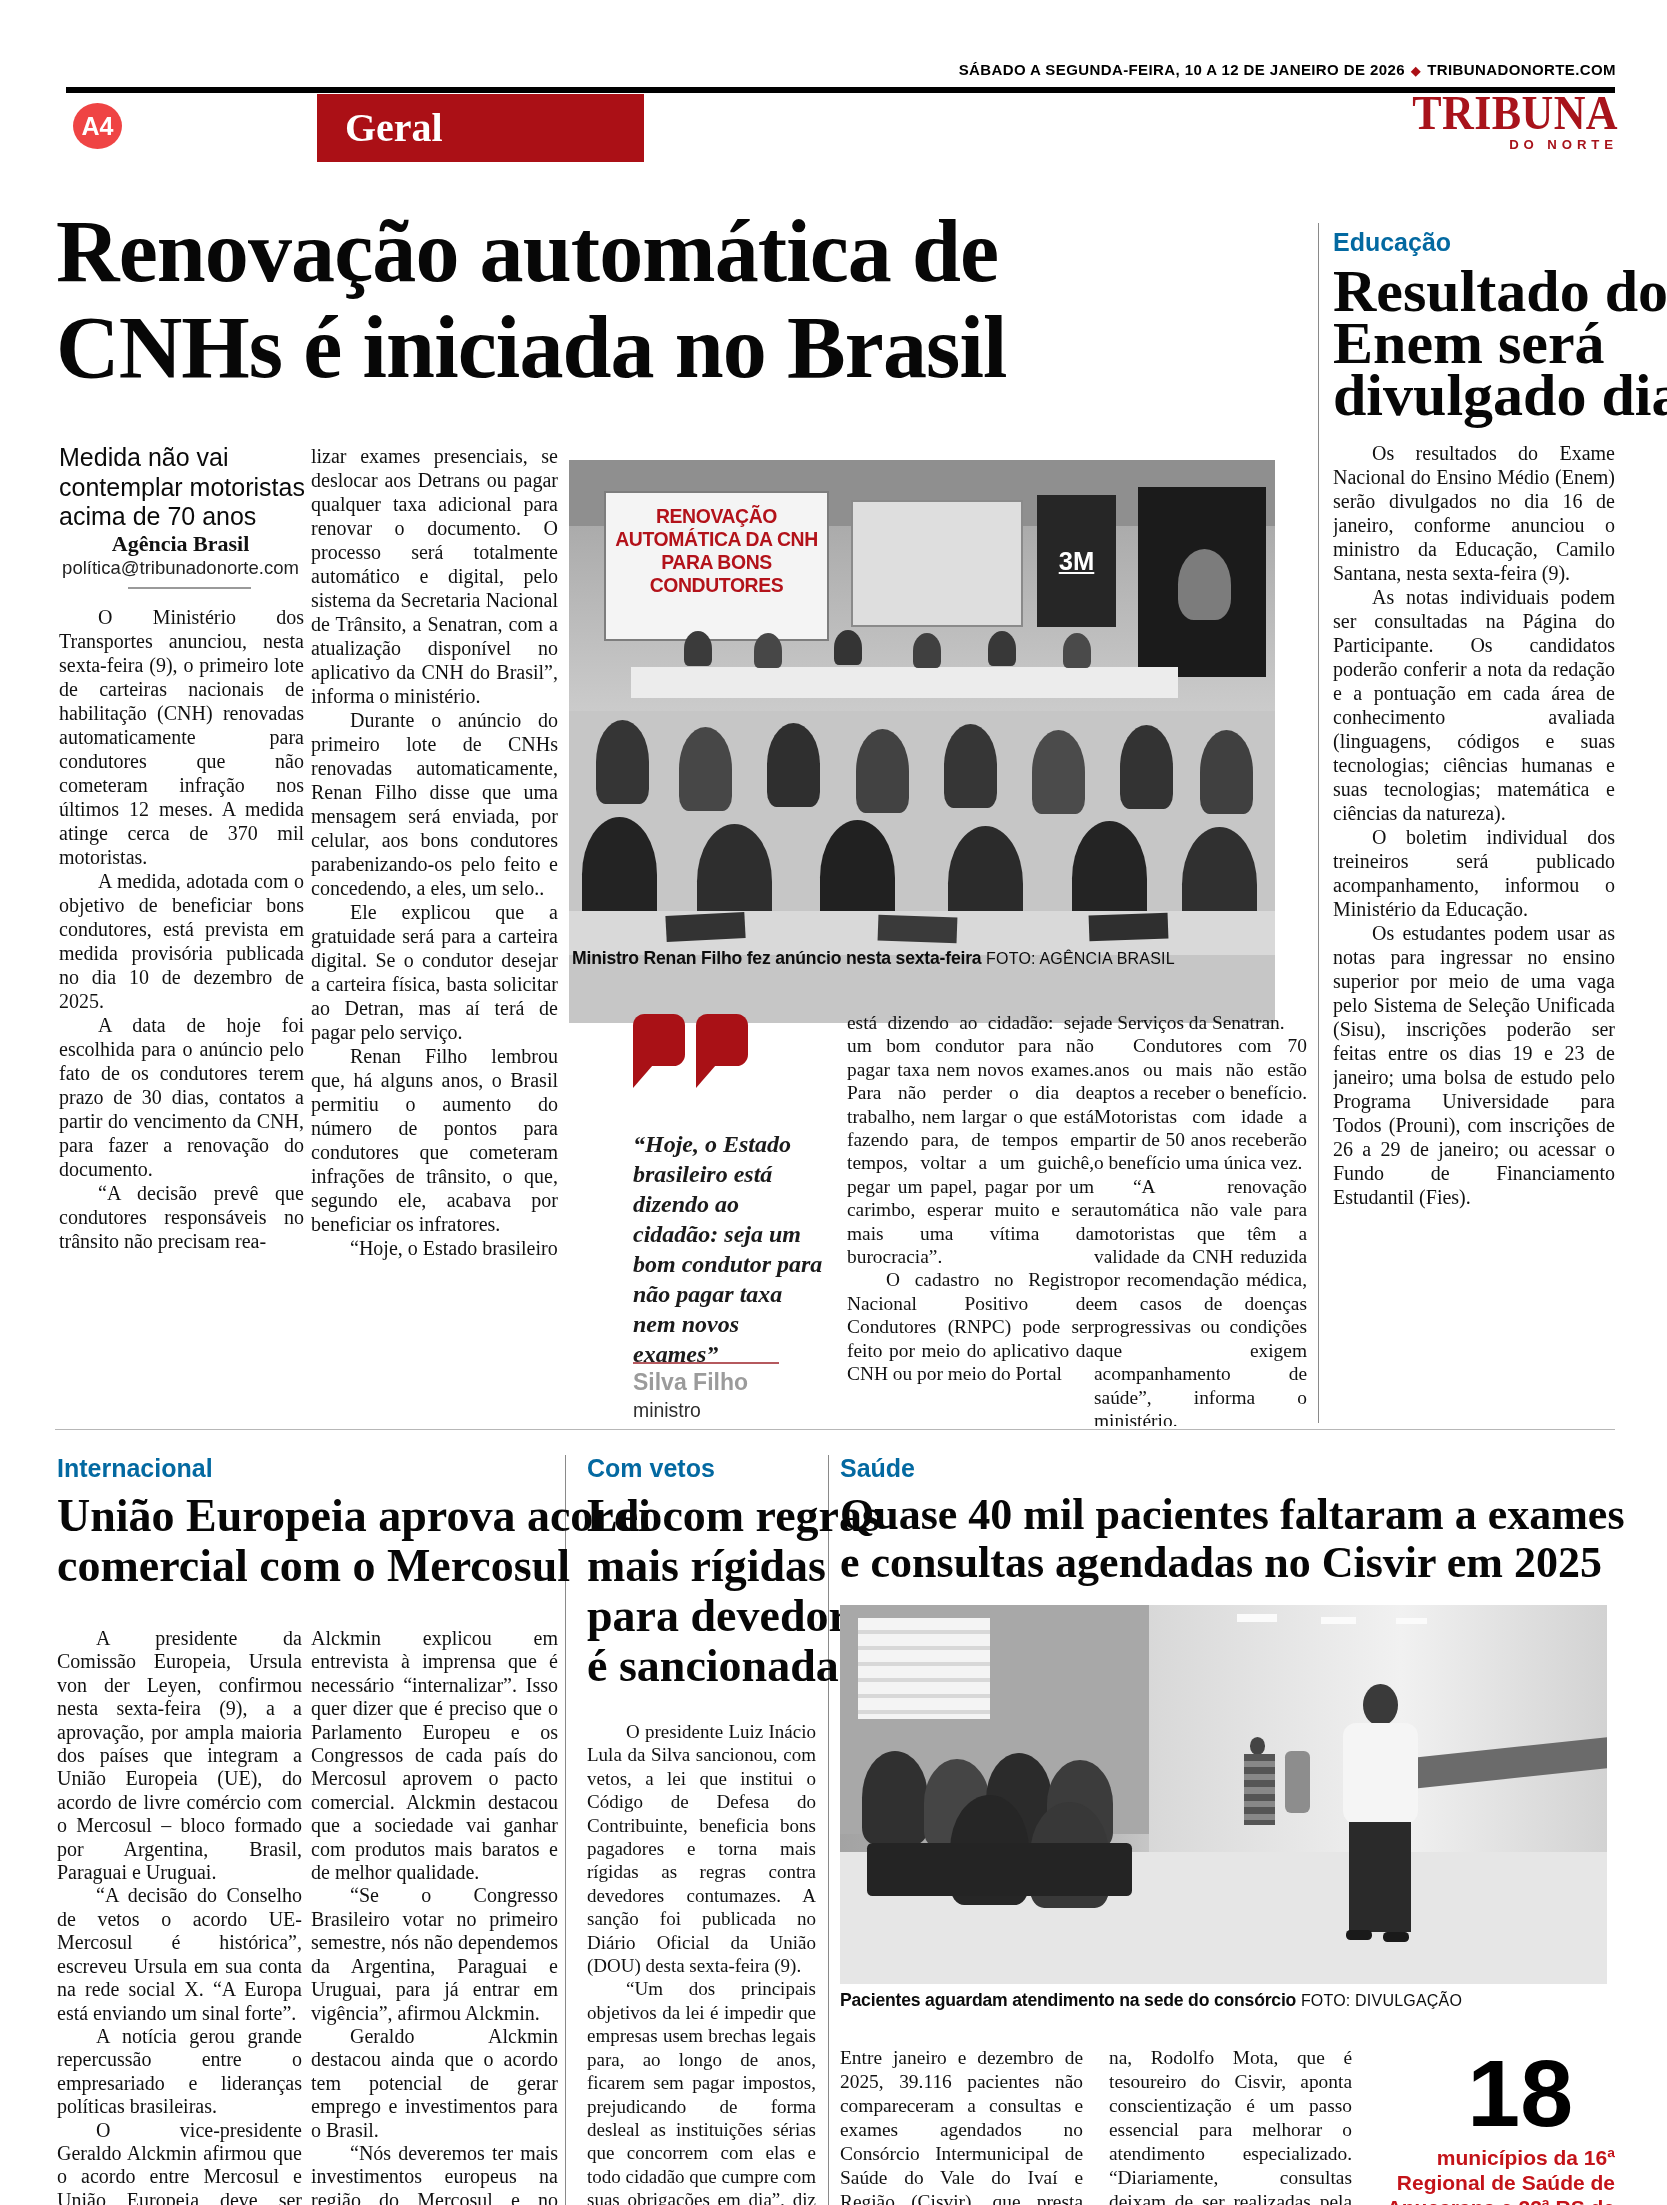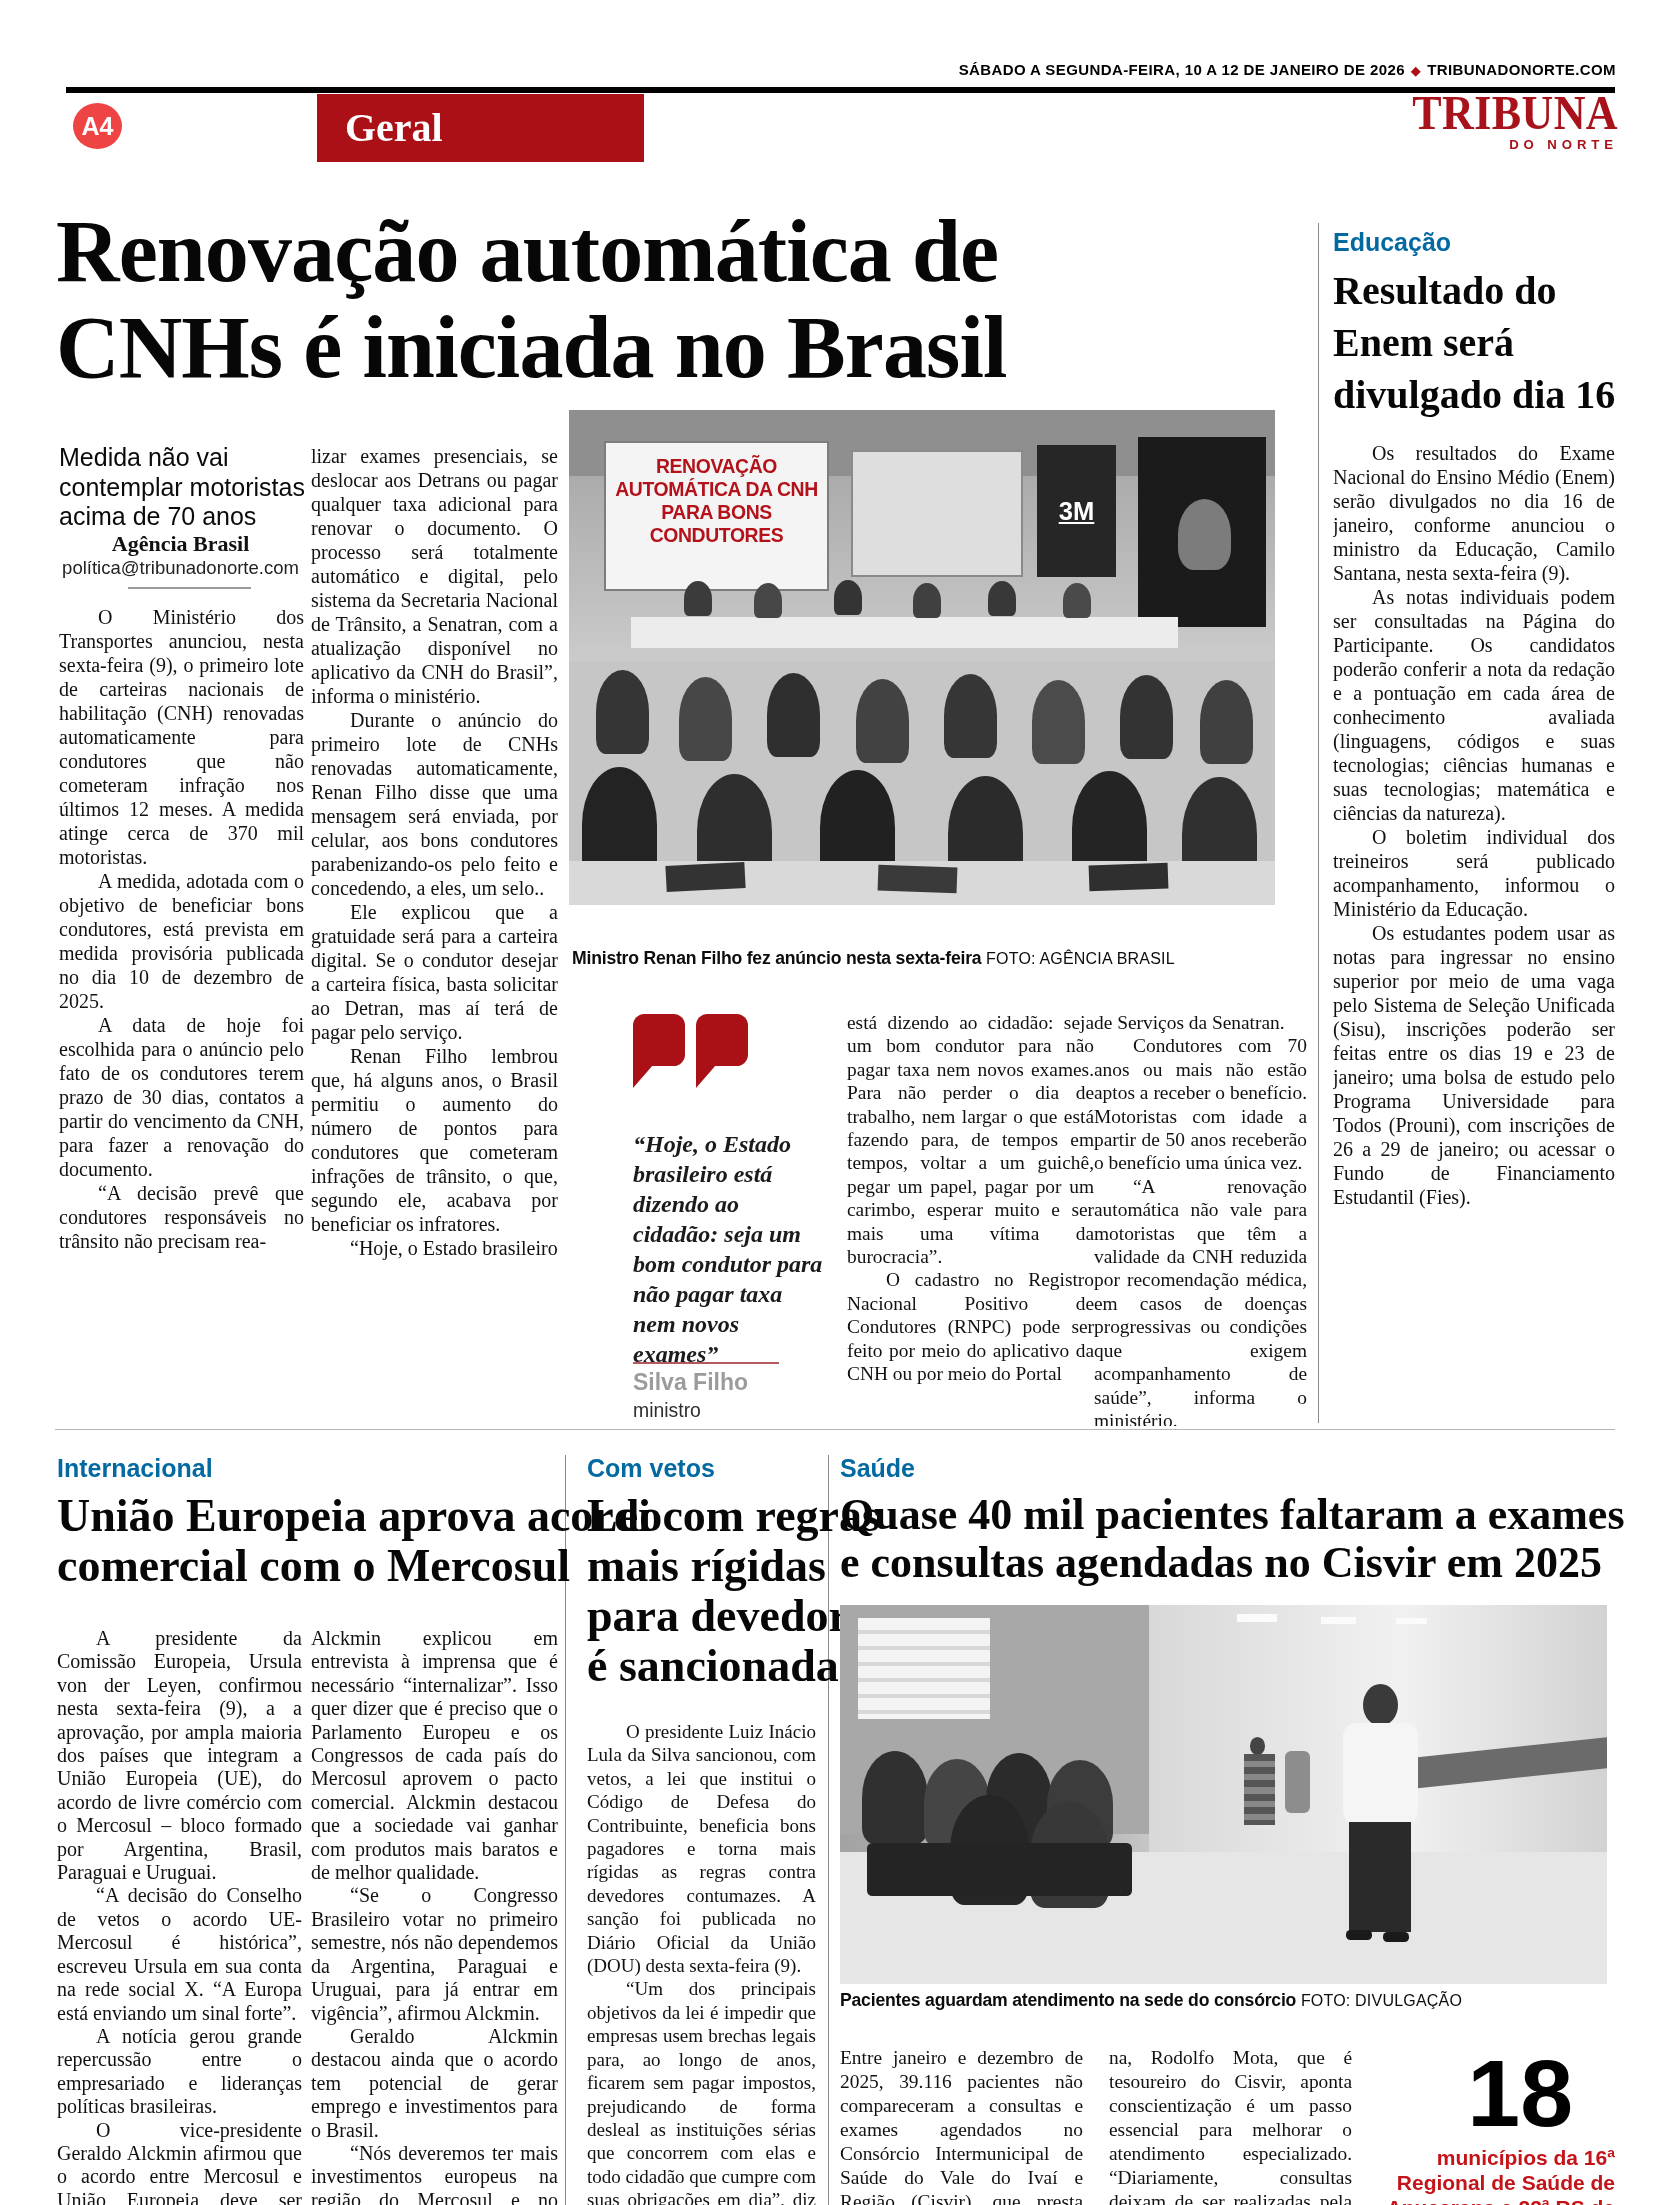--- a/index.html
+++ b/index.html
@@ -42,21 +42,21 @@
   
   .qm{top:1014px;width:52px;height:52px;background:#a91116;border-radius:11.5px 11.5px 11.5px 0;}
   .qm::after{content:"";position:absolute;left:0;bottom:-22px;border-top:23px solid #a91116;border-right:20px solid transparent;}
   .pq-text{top:1129px;left:633px;width:194px;font:italic 700 24px/30px "Liberation Serif",serif;color:#1b1b1b;}
   .pq-rule{top:1362px;left:633px;width:146px;height:1.8px;background:#b5595e;}
   .pq-name{top:1370px;left:633px;width:190px;font:700 23px/25.6px "Liberation Sans",sans-serif;color:#9b9b9b;}
   .pq-role{top:1399px;left:633px;width:190px;font:400 19.4px/22px "Liberation Sans",sans-serif;color:#2e2e2e;}
   
   .edu-rule{top:223px;left:1318px;height:1200px;}
   .edu-kicker{top:229px;left:1333px;}
-  .edu-hl{top:265px;left:1333px;width:291px;font-size:40px;line-height:52px;}
+  .edu-hl{top:265px;left:1333px;width:291px;font-size:60px;line-height:52px;}
   .edu-body{top:441px;left:1333px;width:282px;height:961px;font-size:20px;line-height:24px;}
   
   .sep{top:1429px;left:55px;width:1560px;}
   .vr1{top:1455px;left:565px;height:1358px;}
   .vr2{top:1455px;left:828px;height:1358px;}
   .int-kicker{top:1455px;left:57px;}
   .int-hl{top:1491px;left:57px;width:507px;font-size:46px;line-height:50px;}
   .int-c1{top:1627px;left:57px;width:245px;height:829px;font-size:20px;line-height:23.4px;}
   .int-c2{top:1627px;left:311px;width:247px;height:834px;font-size:20px;line-height:23.4px;}
   .cv-kicker{top:1455px;left:587px;}
@@ -65,21 +65,21 @@
   .sa-kicker{top:1455px;left:840px;}
   .sa-hl{top:1491px;left:840px;width:781px;font-size:44px;line-height:48px;}
   .cap2{top:1990px;left:840px;width:767px;}
   .sa-c1{top:2046px;left:840px;width:243px;height:759px;font-size:19.4px;line-height:24px;}
   .sa-c2{top:2046px;left:1109px;width:243px;height:759px;font-size:19.4px;line-height:24px;}
   .sa-c3{top:2046px;left:1372px;width:243px;height:759px;font-size:19.4px;line-height:24px;}
   .ibx-num{font:700 95px/95px "Liberation Sans",sans-serif;color:#000;text-align:right;padding-right:42px;}
   .ibx-txt{font:700 21px/25px "Liberation Sans",sans-serif;color:#c41319;text-align:right;margin-top:4.4px;margin-bottom:37px;}
   
   .photo{overflow:hidden;background:#c6c6c6;}
-  .ph1{top:410px;left:569px;width:706px;height:495px;}
+  .ph1{top:460px;left:569px;width:706px;height:563px;}
   .ph2{top:1605px;left:840px;width:767px;height:379px;}
   .sil{position:absolute;}
   .bust{border-radius:50% 50% 18% 18%;}
   .screen-title{color:#b3121a;font:700 19.4px/23px "Liberation Sans",sans-serif;text-align:center;padding:11.5px 8px;letter-spacing:-0.4px;}
   .tm{color:#fff;font:700 25.6px/132px "Liberation Sans",sans-serif;text-align:center;text-decoration:underline;}
 </style>
 </head>
 <body>
 
 <div class="page">

